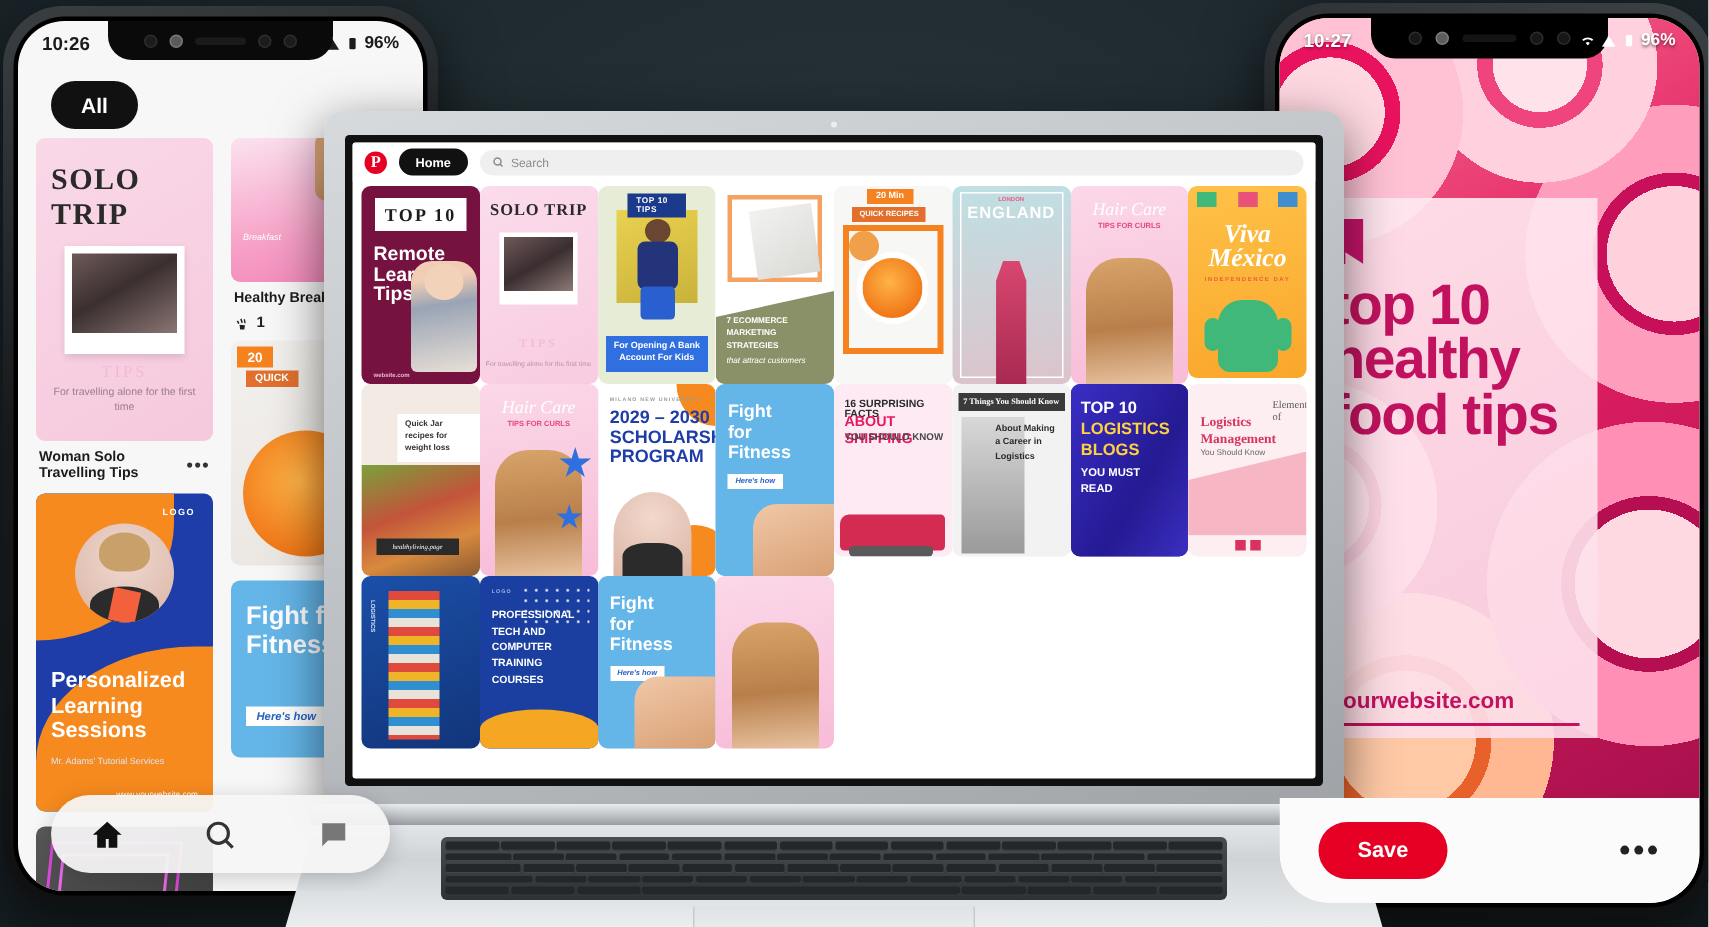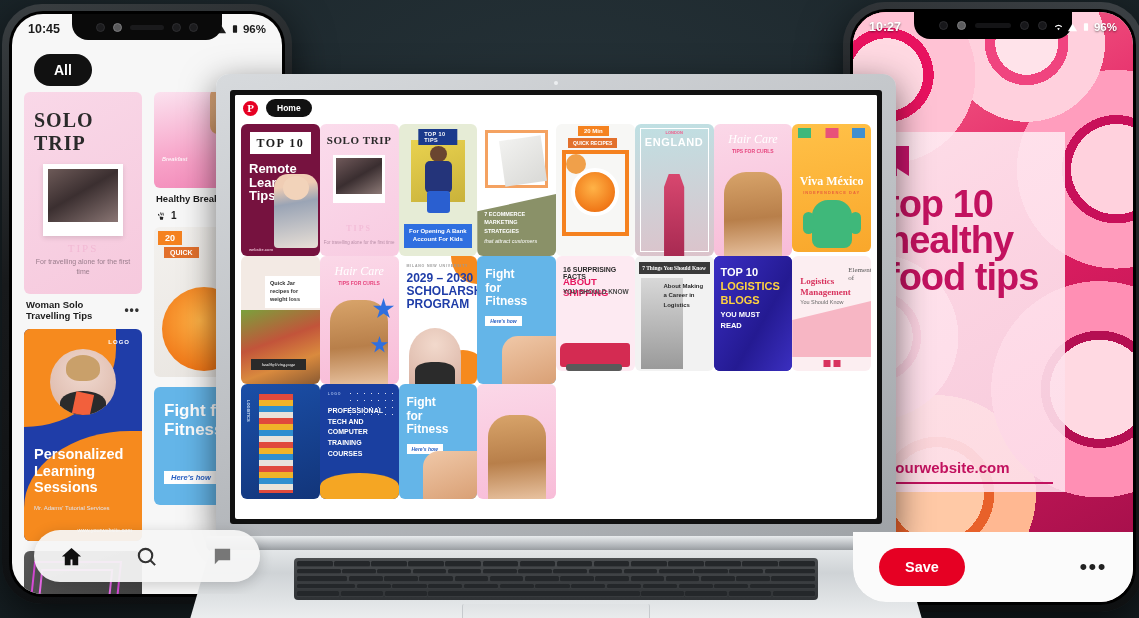--- a/index.html
+++ b/index.html
@@ -284,21 +284,21 @@
      font-family:"Liberation Serif",serif;font-size:12px;font-weight:700;color:#fff;letter-spacing:.5px;}
   .a-taq .s{position:absolute;top:40px;left:0;right:0;text-align:center;font-size:6px;font-weight:800;color:#c0392b;letter-spacing:.8px;}
   .a-taq .fd{position:absolute;left:4px;right:4px;bottom:4px;height:56px;
      background:linear-gradient(160deg,#2a6fc0 0%,#f0e2cf 38%,#8aa84a 70%,#e8d7c0 100%);}
   .a-viva1{background:#ddd9cf;position:relative;text-align:center;padding-top:14px;}
   .a-viva1 .d{font-size:5px;font-weight:700;color:#7a7a72;letter-spacing:1px;}
   .a-viva1 .s{font-size:3.8px;color:#9a9a92;margin-top:2px;}
   .a-viva1 .v{font-family:"Liberation Serif",serif;font-style:italic;font-size:20px;font-weight:700;
      color:#e0486b;margin-top:16px;line-height:.92;}
   .a-viva2{background:linear-gradient(170deg,#ffc148,#f9a72b);position:relative;text-align:center;padding-top:24px;}
-  .a-viva2 .v{font-family:"Liberation Serif",serif;font-size:12px;font-weight:700;color:#fff;line-height:.95;margin-top:28px;}
+  .a-viva2 .v{font-family:"Liberation Serif",serif;font-style:italic;font-size:17px;font-weight:700;color:#fff;line-height:.95;}
   .a-viva2 .s{font-size:4px;font-weight:700;color:#e8623c;margin-top:3px;letter-spacing:1px;}
   .a-viva2 .cac{position:absolute;left:50%;transform:translateX(-50%);bottom:4px;width:40px;height:48px;
      background:#3fb87a;border-radius:16px 16px 8px 8px;}
   .a-viva2 .cac::before,.a-viva2 .cac::after{content:"";position:absolute;top:12px;width:11px;height:22px;
      background:#3fb87a;border-radius:6px;}
   .a-viva2 .cac::before{left:-9px;} .a-viva2 .cac::after{right:-9px;}
   .a-viva2 .flag{position:absolute;top:4px;width:13px;height:10px;}
   .a-jar{background:#f3eae4;position:relative;}
   .a-jar .c{position:absolute;top:20px;left:24px;background:#fff;color:#333;font-size:5.5px;font-weight:700;
      padding:4px 5px;line-height:1.45;z-index:3;}
@@ -387,21 +387,21 @@
 
         <div class="notch-l">
           <span class="cam"></span>
           <span class="cam lt"></span>
           <span class="spk"></span>
           <span class="cam"></span>
           <span class="cam"></span>
         </div>
 
         <div class="statusbar-l">
-          <span>10:45</span>
+          <span>10:26</span>
           <span class="right">
             <svg viewBox="0 0 24 24" width="11" height="11">
                 <path fill="#1b1b1b" d="M12 18l3-3.6a4.6 4.6 0 00-6 0L12 18zM4 9.5l1.8 2.1a9.4 9.4 0 0112.4 0L20 9.5a12 12 0 00-16 0z"></path>
               </svg>
             <svg viewBox="0 0 24 24" width="11" height="11">
                 <path fill="#1b1b1b" d="M2 20h20L12 4z"></path>
               </svg>
             <svg viewBox="0 0 24 24" width="10" height="10">
                 <rect x="7" y="3" width="10" height="18" rx="2" fill="#1b1b1b"></rect>
               </svg>
@@ -539,20 +539,26 @@
   <div id="laptop">
 
     <div class="lid">
       <span class="camdot"></span>
       <div class="lidscreen">
         <div class="browser">
 
           <div class="topbar">
             <span class="plogo">P</span>
             <span class="homepill">Home</span>
+            <div class="searchbar">
+              <svg viewBox="0 0 24 24" width="8" height="8">
+                  <path fill="none" stroke="#8b8b8b" stroke-width="3" d="M11 4a7 7 0 100 14 7 7 0 000-14zm5.5 12.5L21 21"></path>
+                </svg>
+              <span>Search</span>
+            </div>
           </div>
 
           <div class="grid">
 
             <div class="pin a-top10">
               <div class="plaque">TOP 10</div>
               <div class="hd">Remote<br>Learning<br>Tips</div>
               <div class="kid"></div>
               <div class="url">website.com</div>
             </div>

